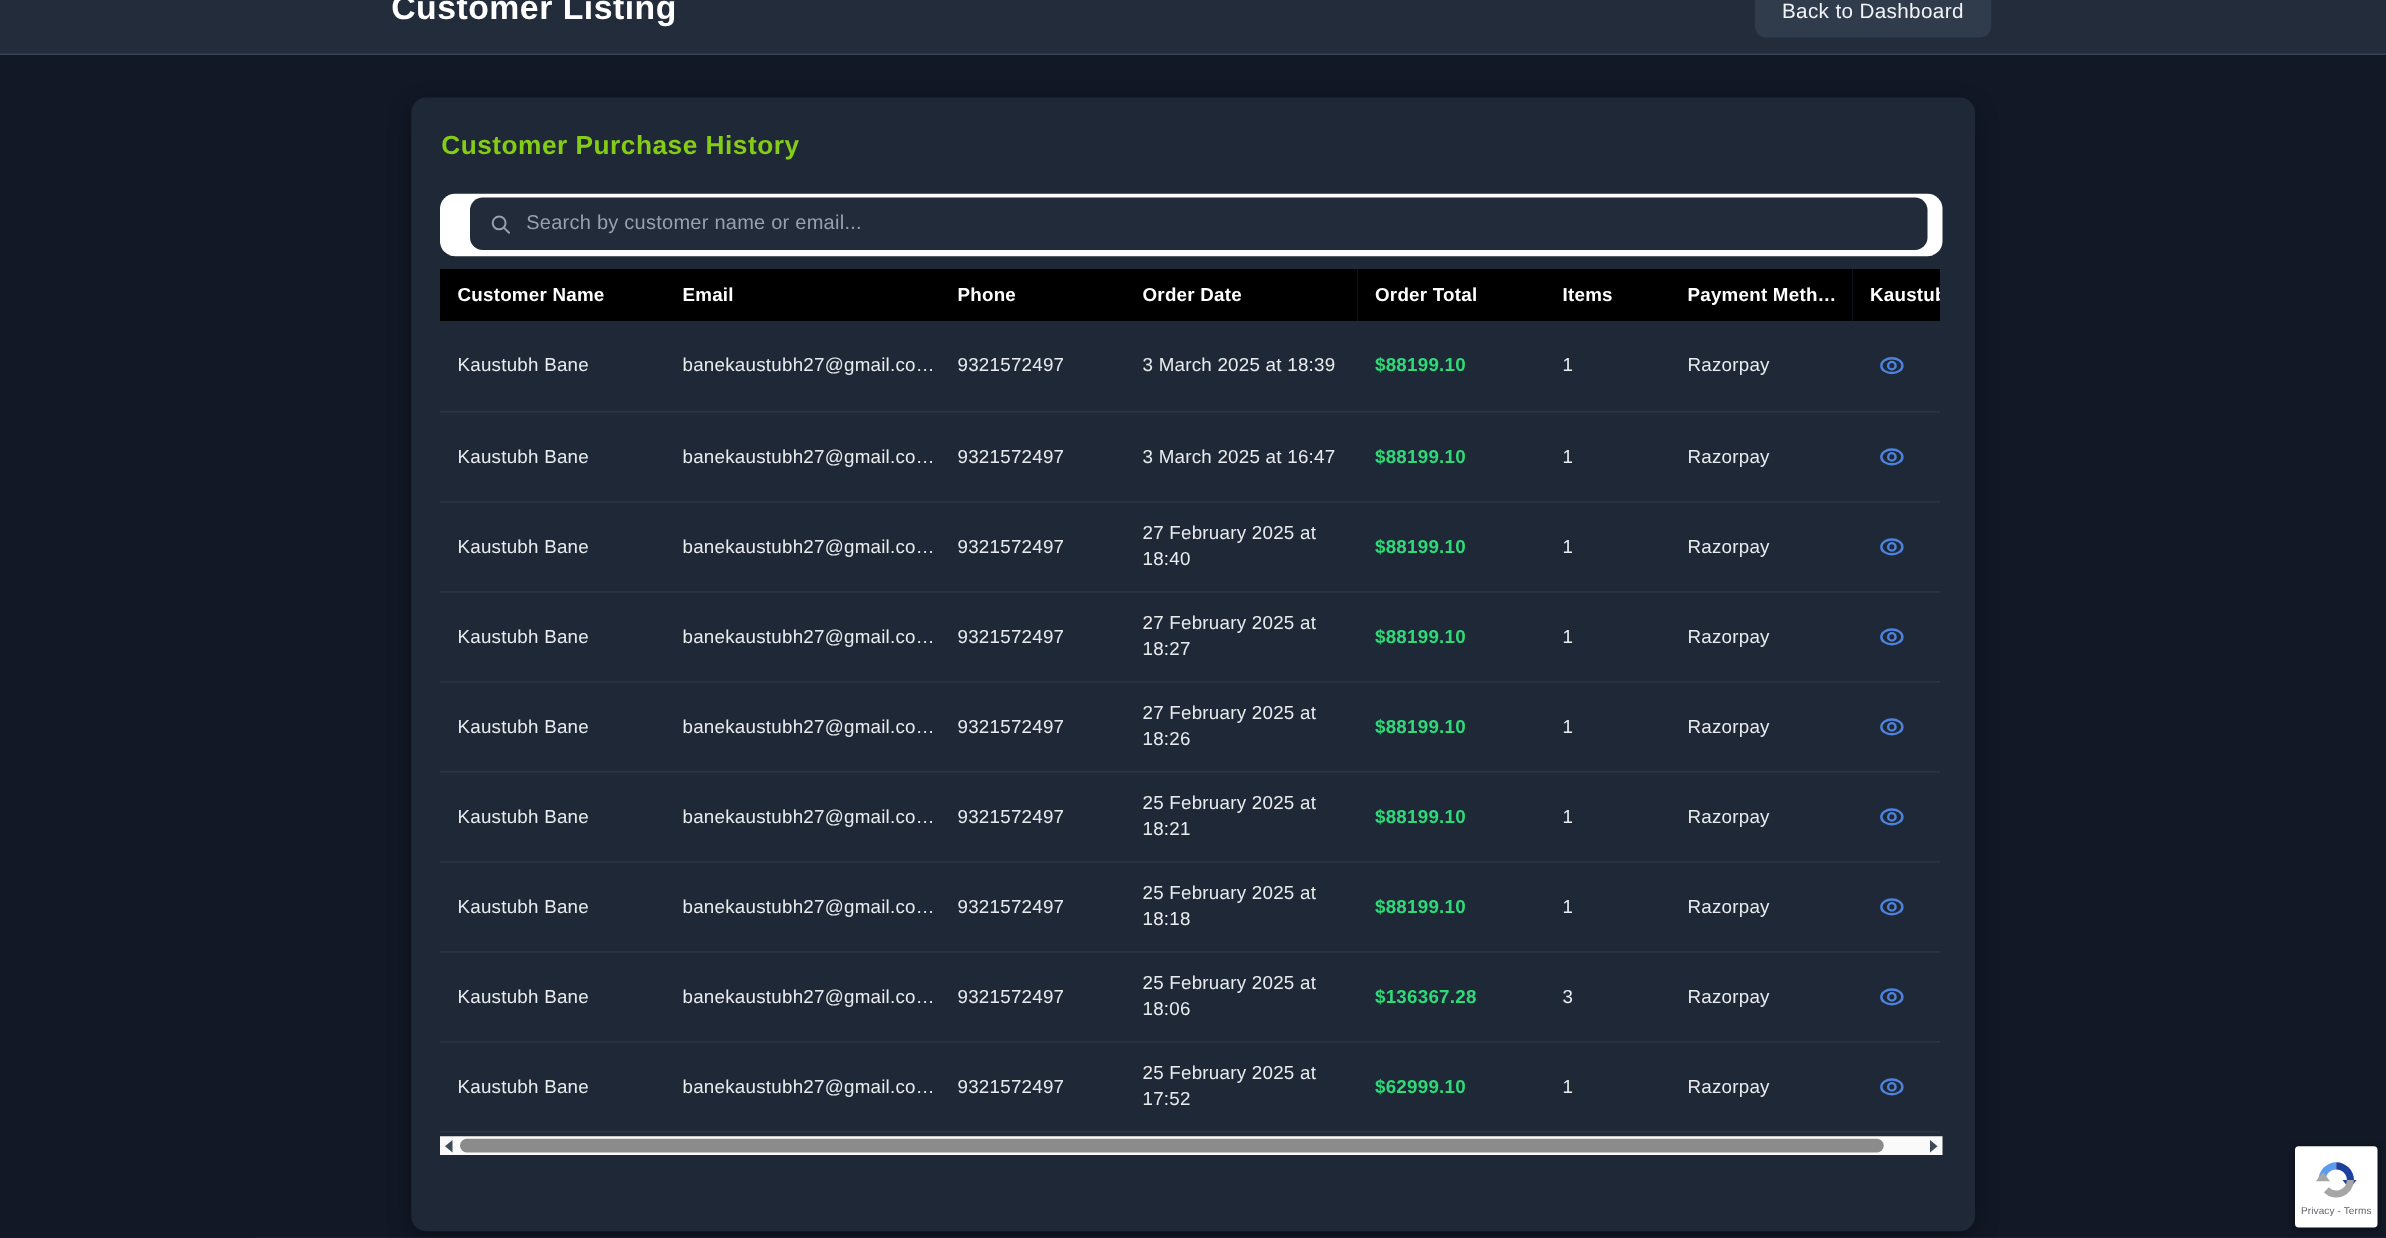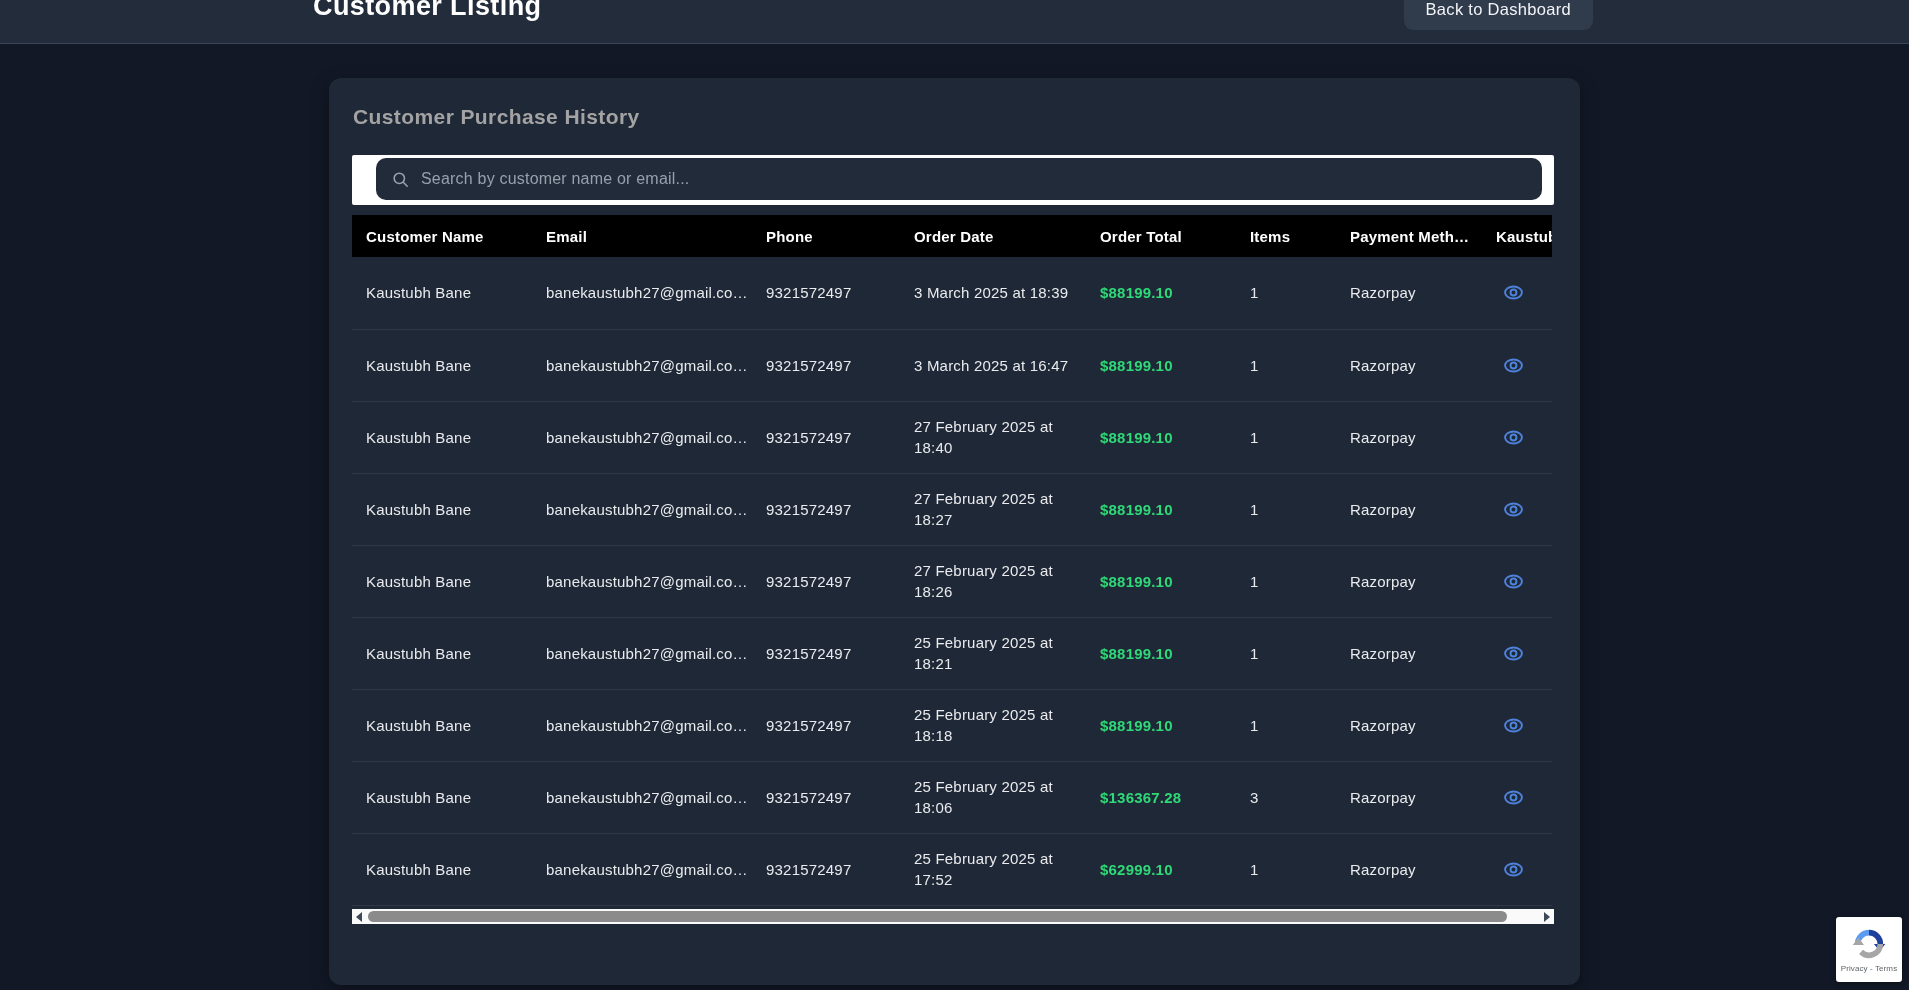--- a/index.html
+++ b/index.html
@@ -30,27 +30,27 @@
   }
 
   
   .card {
     position:absolute; left:329px; top:78px; width:1251px; height:907px;
     background:#1f2836; border-radius:12px;
     box-shadow:0 6px 18px rgba(0,0,0,.35);
   }
   .card-title {
     position:absolute; left:24px; top:27px;
-    font-size:21px; font-weight:bold; letter-spacing:.4px; color:#a3a3a3;
+    font-size:21px; font-weight:bold; letter-spacing:.4px; color:#84cc16;
   }
 
   
   .search-wrap {
     position:absolute; left:23px; top:77px; width:1202px; height:50px;
-    background:#ffffff; border-radius:2px;
+    background:#ffffff; border-radius:12px;
   }
   .search-box {
     position:absolute; left:24px; right:12px; top:3px; bottom:5px;
     background:#212b3a; border-radius:10px;
     display:flex; align-items:center; padding:0 15px;
   }
   .search-box input {
     flex:1; margin-left:11px; background:transparent; border:none; outline:none;
     color:#e8eaee; font-size:16px; font-family:inherit; letter-spacing:.2px;
   }

